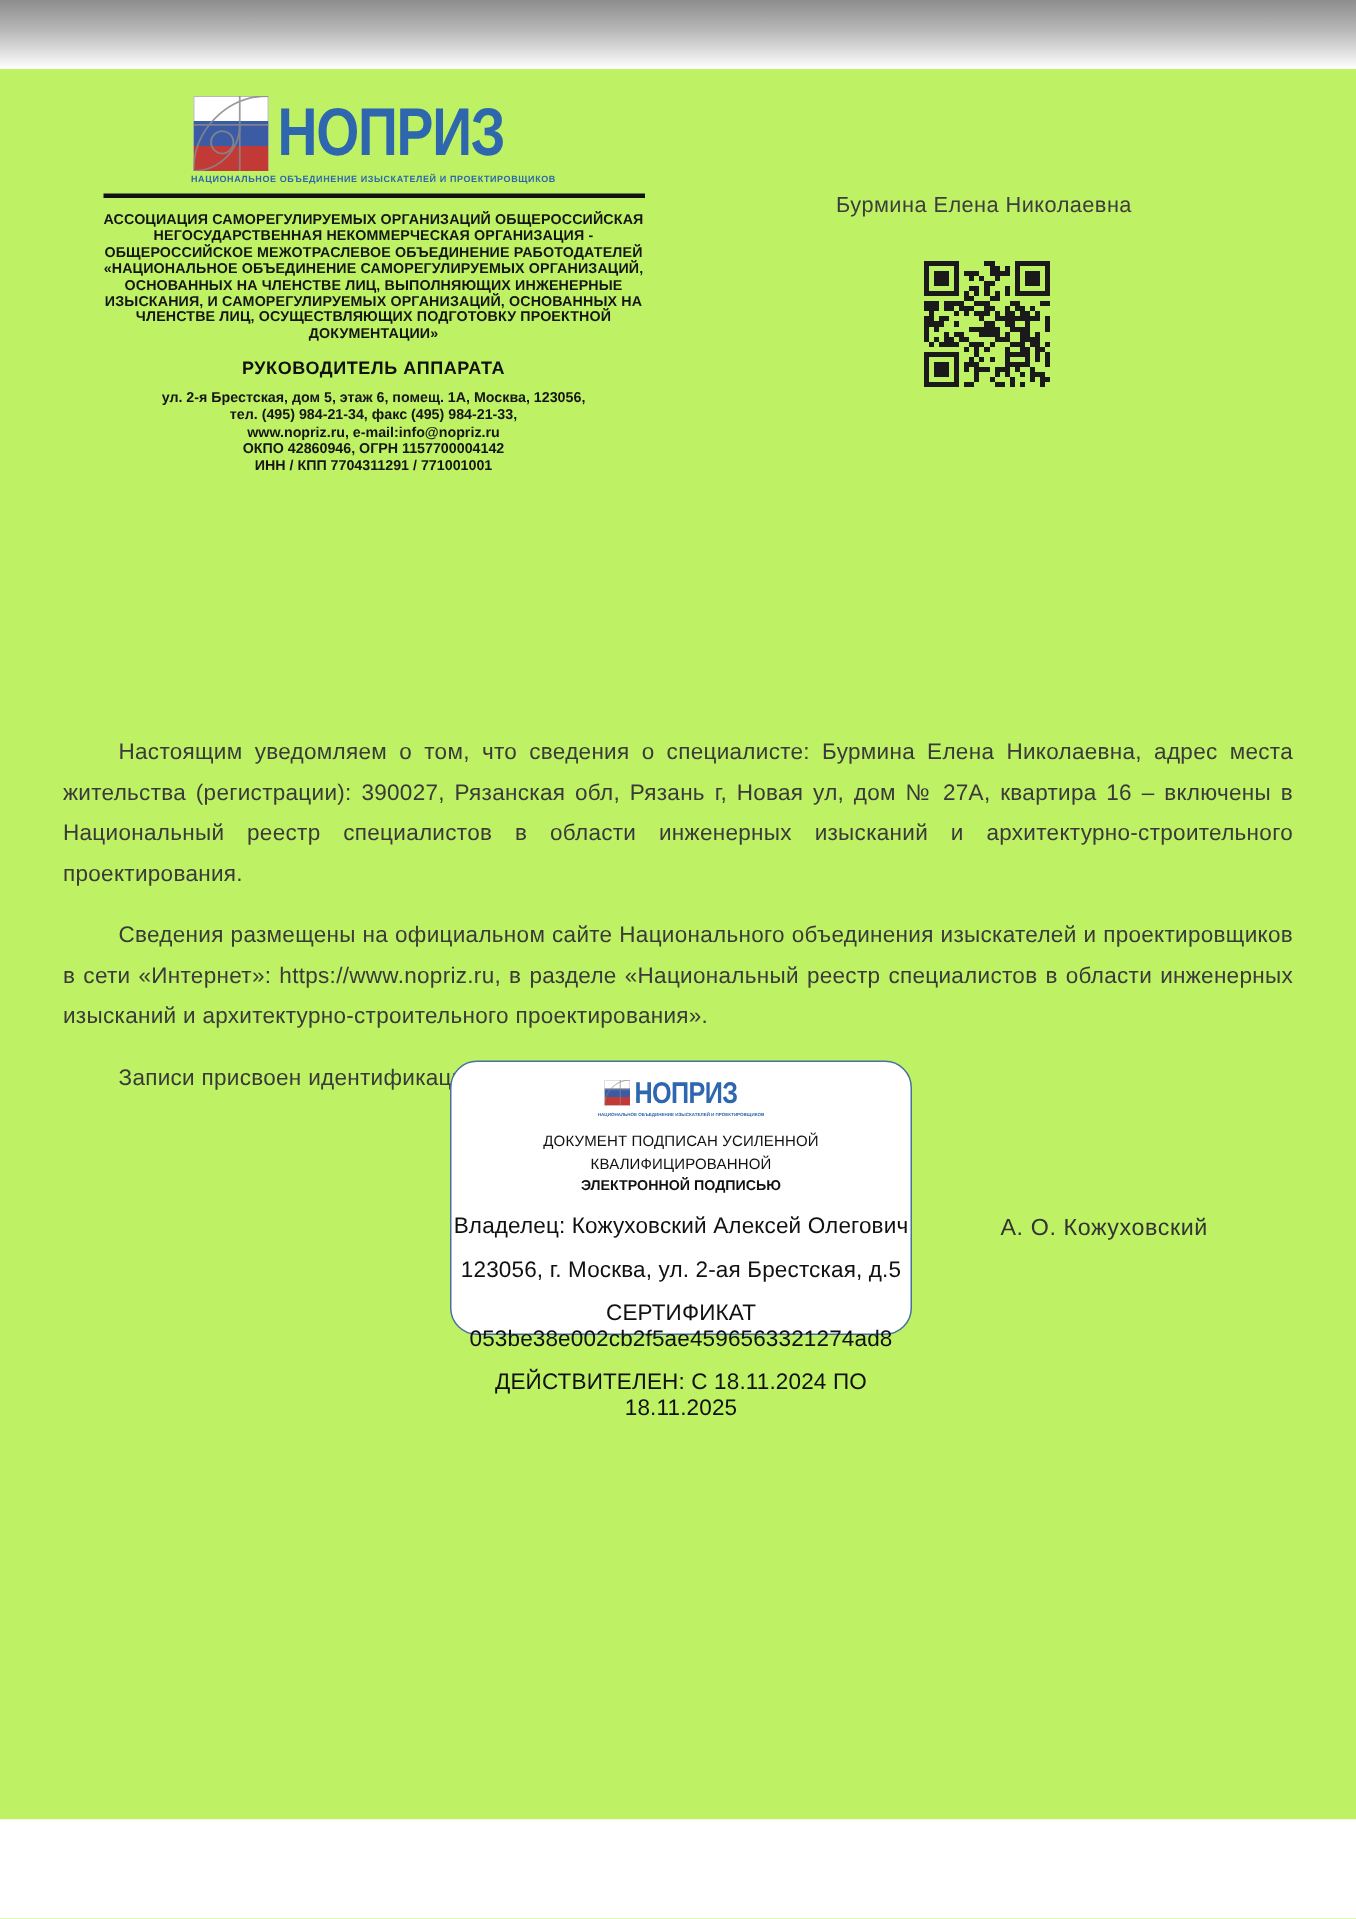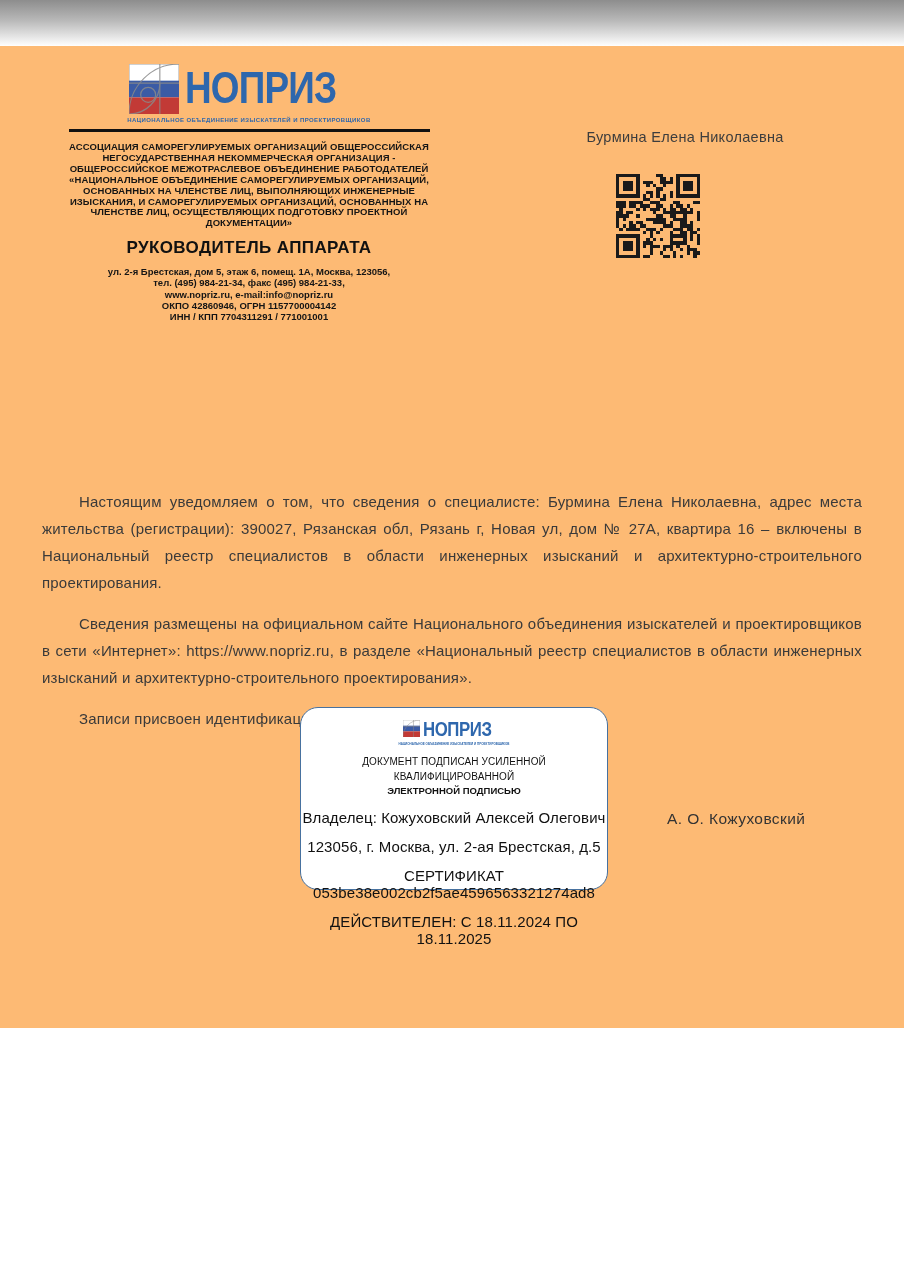--- a/index.html
+++ b/index.html
@@ -1,33 +1,33 @@
 <!DOCTYPE html>
 <html><head>
 <meta charset="utf-8">
 <style>
   html,body{margin:0;padding:0;background:#fff;}
-  #screen{position:relative;width:904px;height:1028px;background:#fdba74;overflow:hidden;
+  #screen{position:relative;width:904px;height:1213px;background:#bef264;overflow:hidden;
           font-family:"Liberation Sans",sans-serif;}
   
   .top-shade{position:absolute;left:0;top:0;width:904px;height:46px;
              background:linear-gradient(180deg,#8d8d8d 0%,#b9b9b9 45%,#ffffff 100%);}
   
   .header-left{position:absolute;left:55px;top:64px;width:388px;text-align:center;color:#1b1b1b;}
   .logo-row{display:flex;align-items:flex-start;justify-content:center;gap:6px;height:52px;margin-bottom:2px;}
   .flag{width:50px;height:50px;flex:0 0 auto;}
   .logo-word{font-weight:bold;color:#2e67ad;font-size:45px;line-height:48px;letter-spacing:-1px;
              transform:scaleX(.82);transform-origin:left top;white-space:nowrap;}
   .logo-caption{font-size:6px;font-weight:bold;color:#2e67ad;letter-spacing:.4px;white-space:nowrap;margin-top:-1px;}
   .black-rule{width:361px;height:3px;background:#111;margin:6px auto 10px auto;}
   .org-lines{font-weight:bold;font-size:9.5px;line-height:10.9px;letter-spacing:.1px;color:#151515;}
-  .pos-title{font-weight:bold;font-size:17px;letter-spacing:.4px;margin-top:9px;color:#111;}
+  .pos-title{font-weight:bold;font-size:12px;letter-spacing:.4px;margin-top:9px;color:#111;}
   .contact-lines{font-weight:bold;font-size:9.5px;line-height:11.2px;margin-top:8px;color:#151515;}
   
-  .addressee{position:absolute;left:580px;top:129px;width:210px;text-align:center;
+  .addressee{position:absolute;left:551px;top:129px;width:210px;text-align:center;
              font-size:14.5px;color:#3d3d3d;letter-spacing:.3px;}
   .qr{position:absolute;left:616px;top:174px;width:84px;height:84px;}
   
   .doc-title{position:absolute;left:0;top:398px;width:904px;text-align:center;
              font-weight:bold;font-size:14.5px;line-height:14.6px;color:#1f1f1f;letter-spacing:.1px;}
   
   .body-text{position:absolute;left:42px;top:488px;width:820px;color:#3a3a3a;
              font-size:15px;line-height:27px;letter-spacing:.2px;}
   .para{margin:0 0 14px 0;text-indent:37px;text-align:justify;text-align-last:left;}
   

